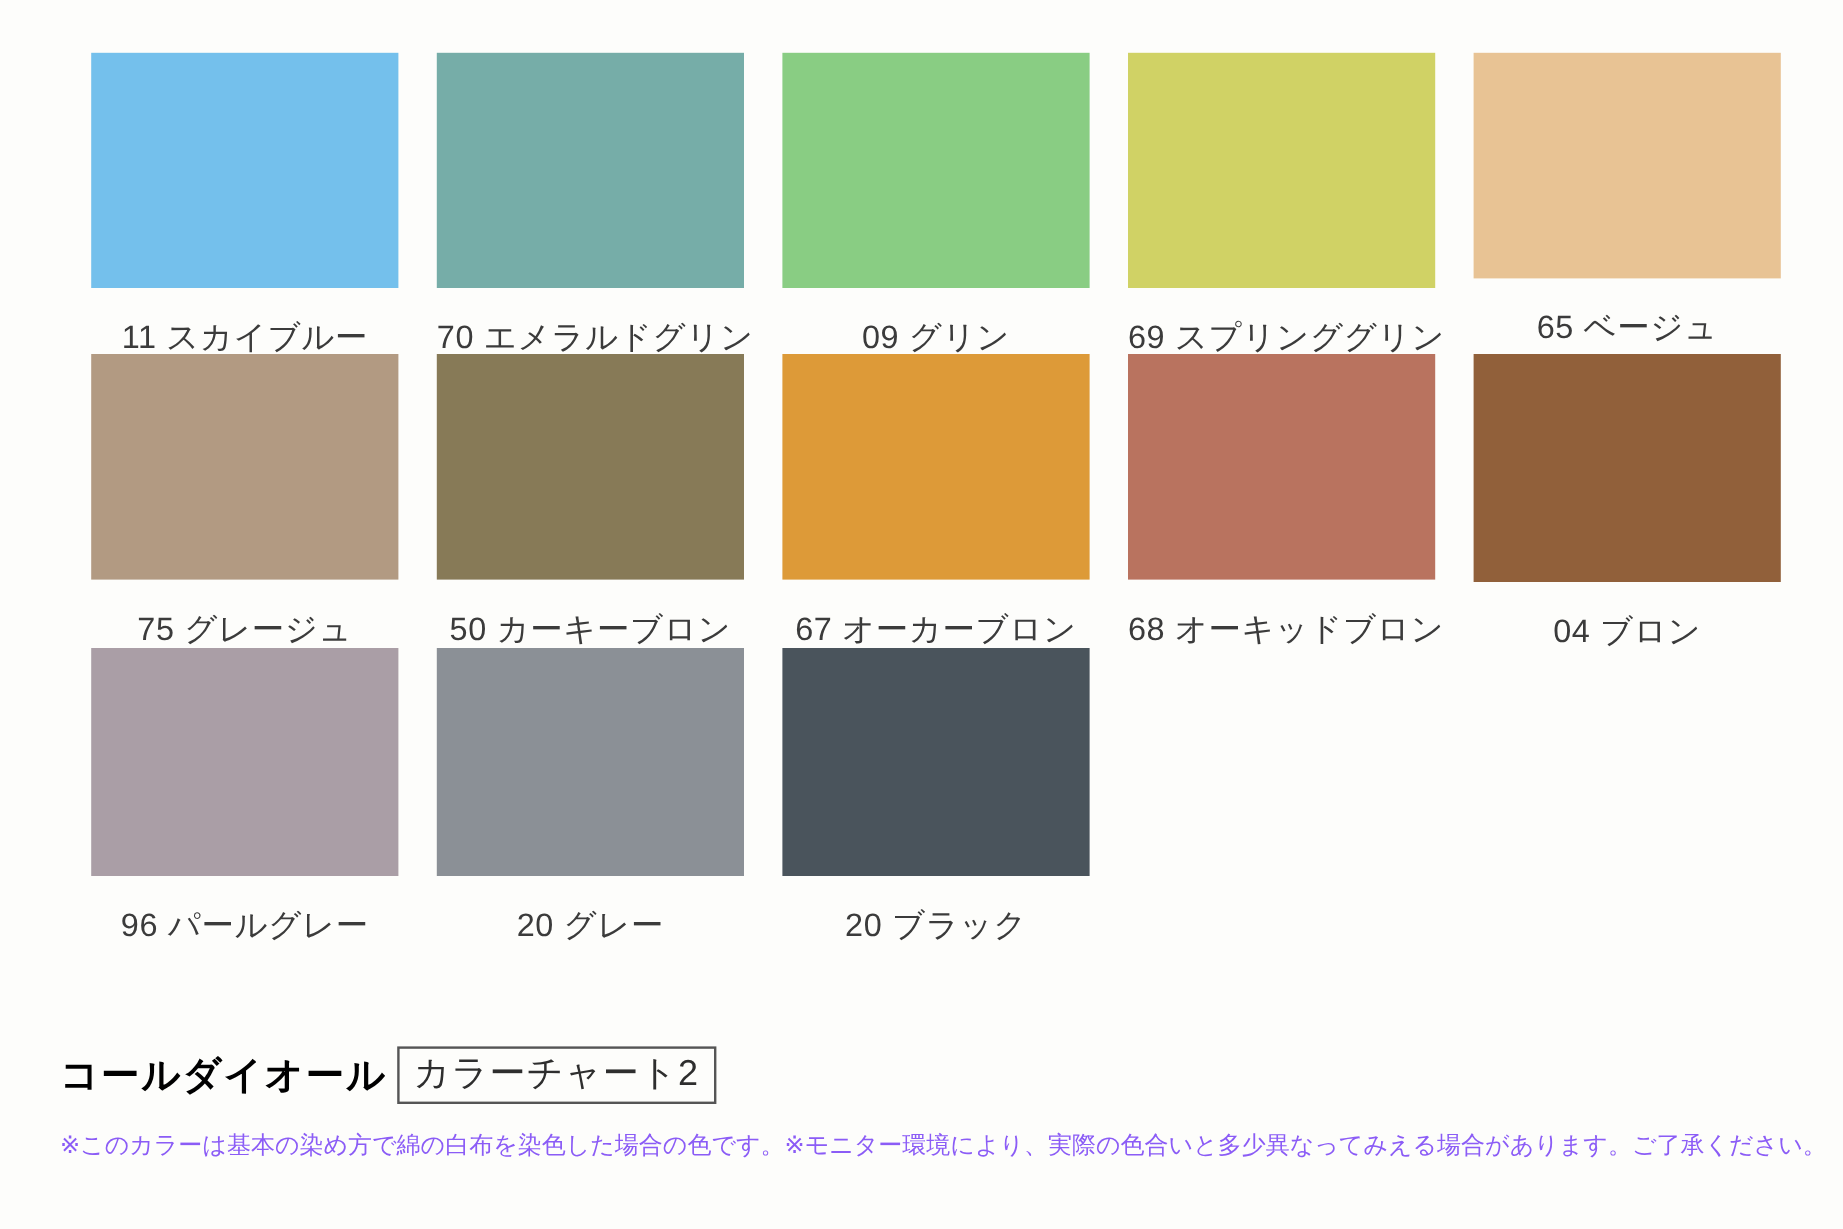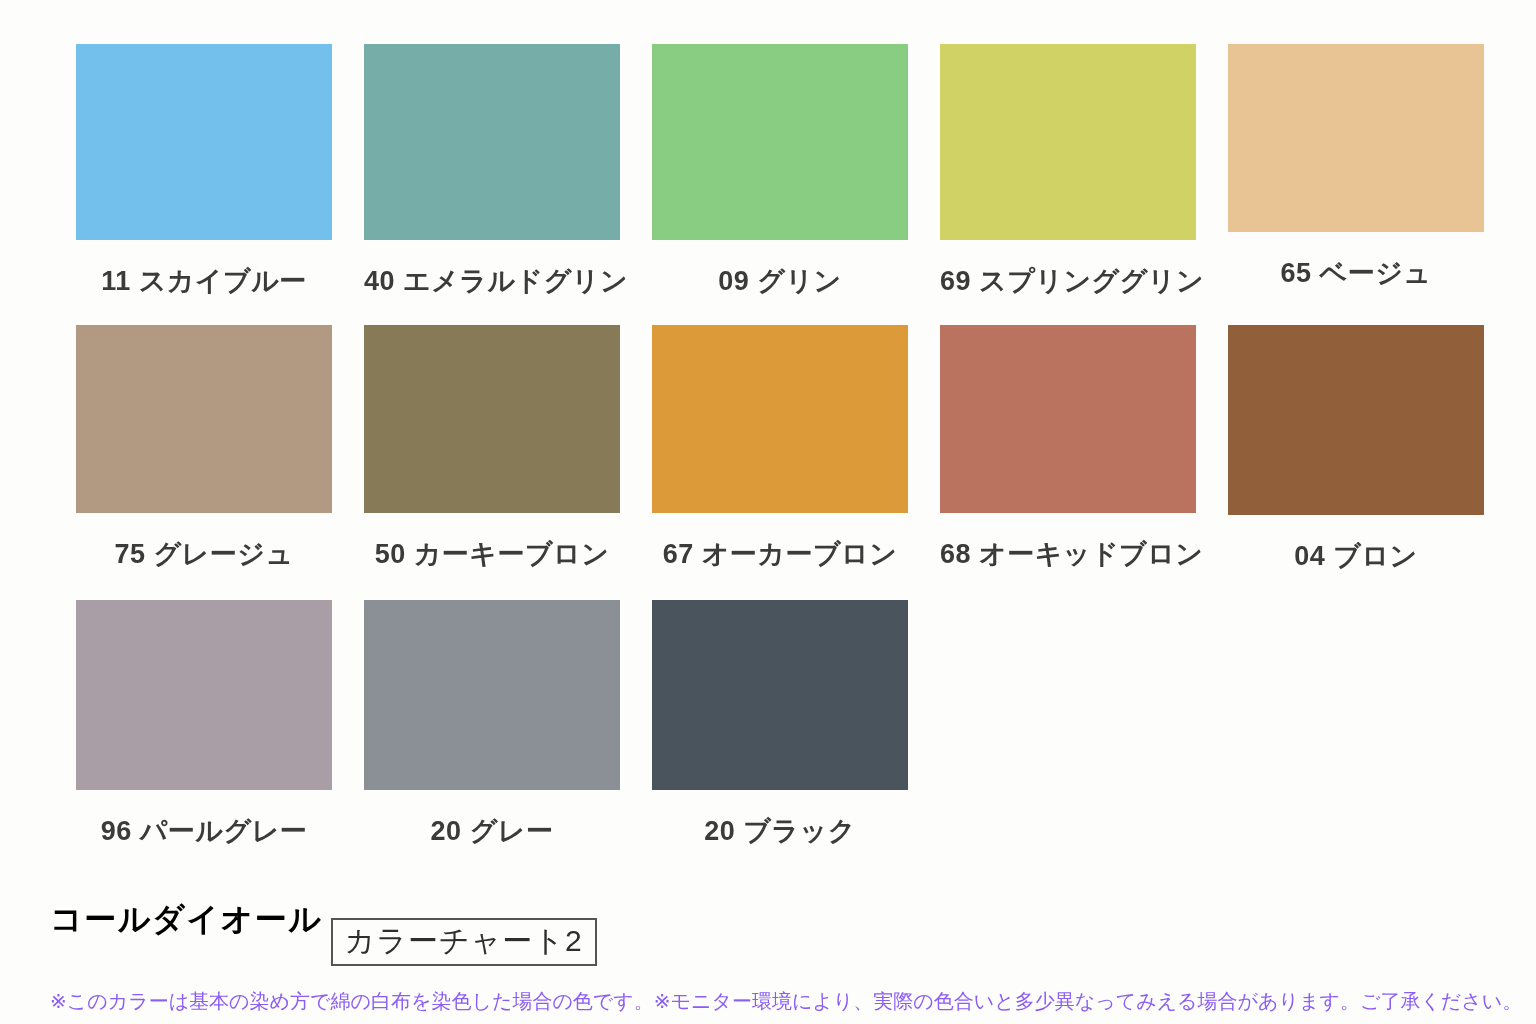--- a/index.html
+++ b/index.html
@@ -44,25 +44,24 @@
     height: 196px;
     display: block;
   }
 
   .swatch-label {
     display: block;
     text-align: center;
     font-size: 27px;
     line-height: 1;
     padding-top: 28px;
-    padding-bottom: 30px;
     letter-spacing: 0.5px;
     color: #3b3b3b;
     white-space: nowrap;
-    font-weight: 700;
+    font-weight: 400;
   }
 
   .row2 .swatch-chip { height: 188px; }
   .row3 .swatch-chip { height: 190px; }
 
   .footer-block {
     position: absolute;
     left: 50px;
     top: 872px;
     width: 1450px;
@@ -85,21 +84,20 @@
 
   .chart-tag {
     display: inline-block;
     border: 2px solid #555;
     padding: 6px 12px 8px 12px;
     font-size: 30px;
     font-weight: 500;
     letter-spacing: 1px;
     color: #2e2e2e;
     line-height: 1;
-    margin-top: 46px;
   }
 
   .note-line {
     margin-top: 22px;
     font-size: 20px;
     line-height: 1.3;
     color: #8b5cf6;
     letter-spacing: 0px;
     white-space: nowrap;
   }
@@ -110,21 +108,21 @@
 <div class="chart-wrap">
 
   <div class="swatch-grid">
 
     <div class="swatch-cell row1">
       <span class="swatch-chip" style="background:#74c0ec"></span>
       <span class="swatch-label">11 スカイブルー</span>
     </div>
     <div class="swatch-cell row1">
       <span class="swatch-chip" style="background:#76ada8"></span>
-      <span class="swatch-label">40 エメラルドグリン</span>
+      <span class="swatch-label">70 エメラルドグリン</span>
     </div>
     <div class="swatch-cell row1">
       <span class="swatch-chip" style="background:#89cd83"></span>
       <span class="swatch-label">09 グリン</span>
     </div>
     <div class="swatch-cell row1">
       <span class="swatch-chip" style="background:#d0d265"></span>
       <span class="swatch-label">69 スプリンググリン</span>
     </div>
 

